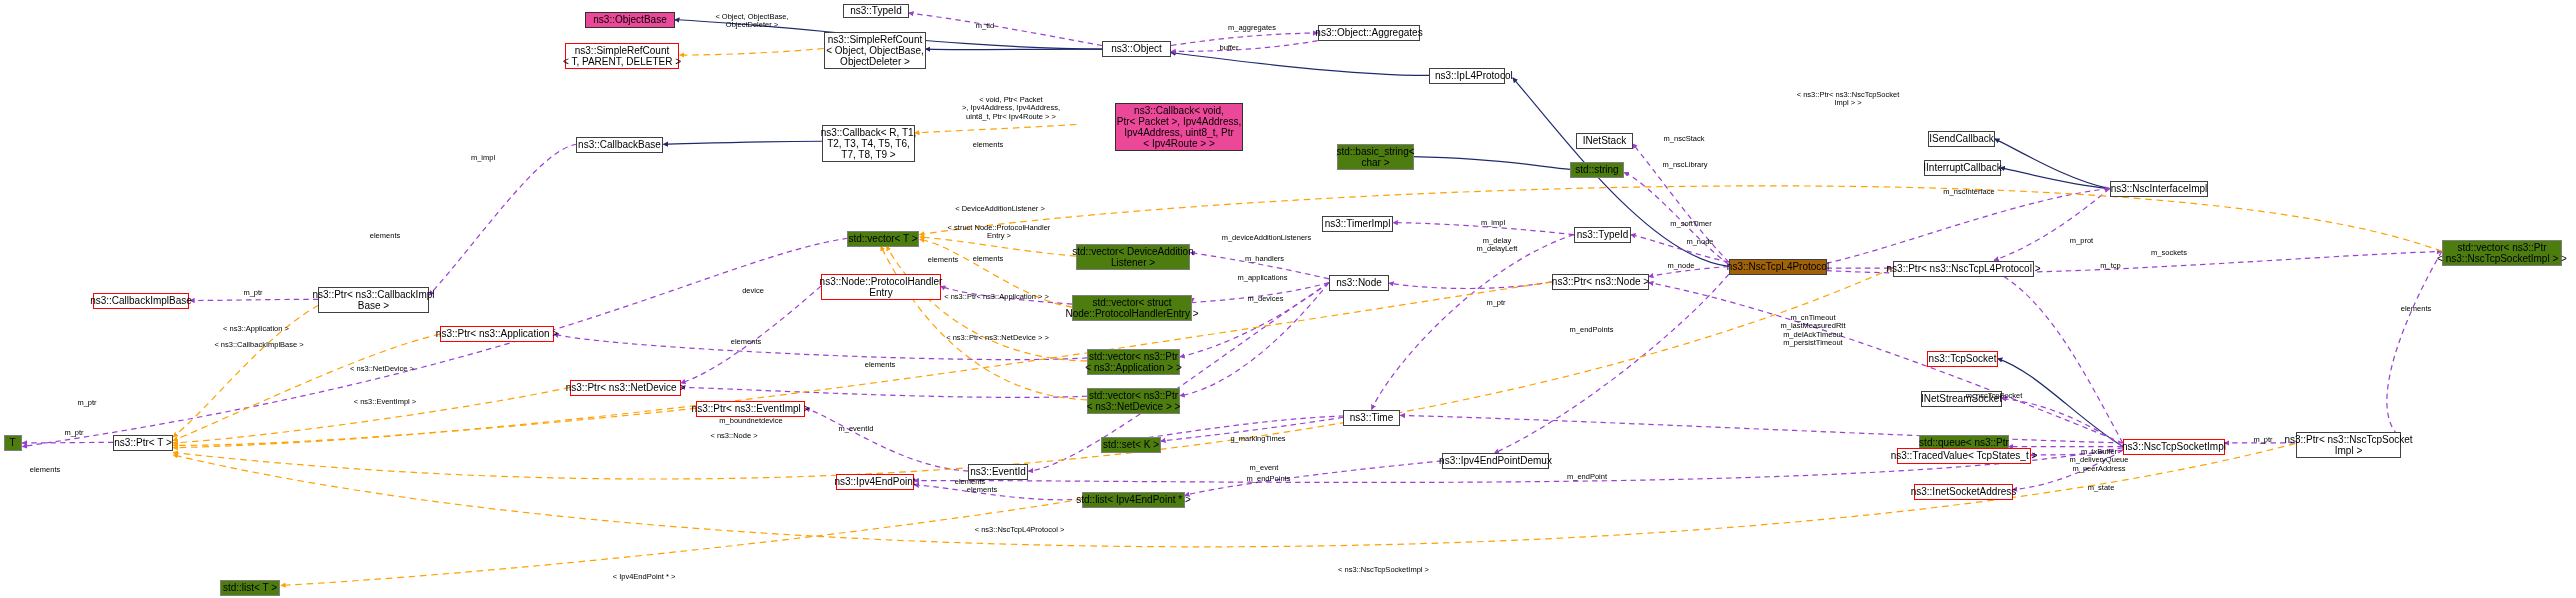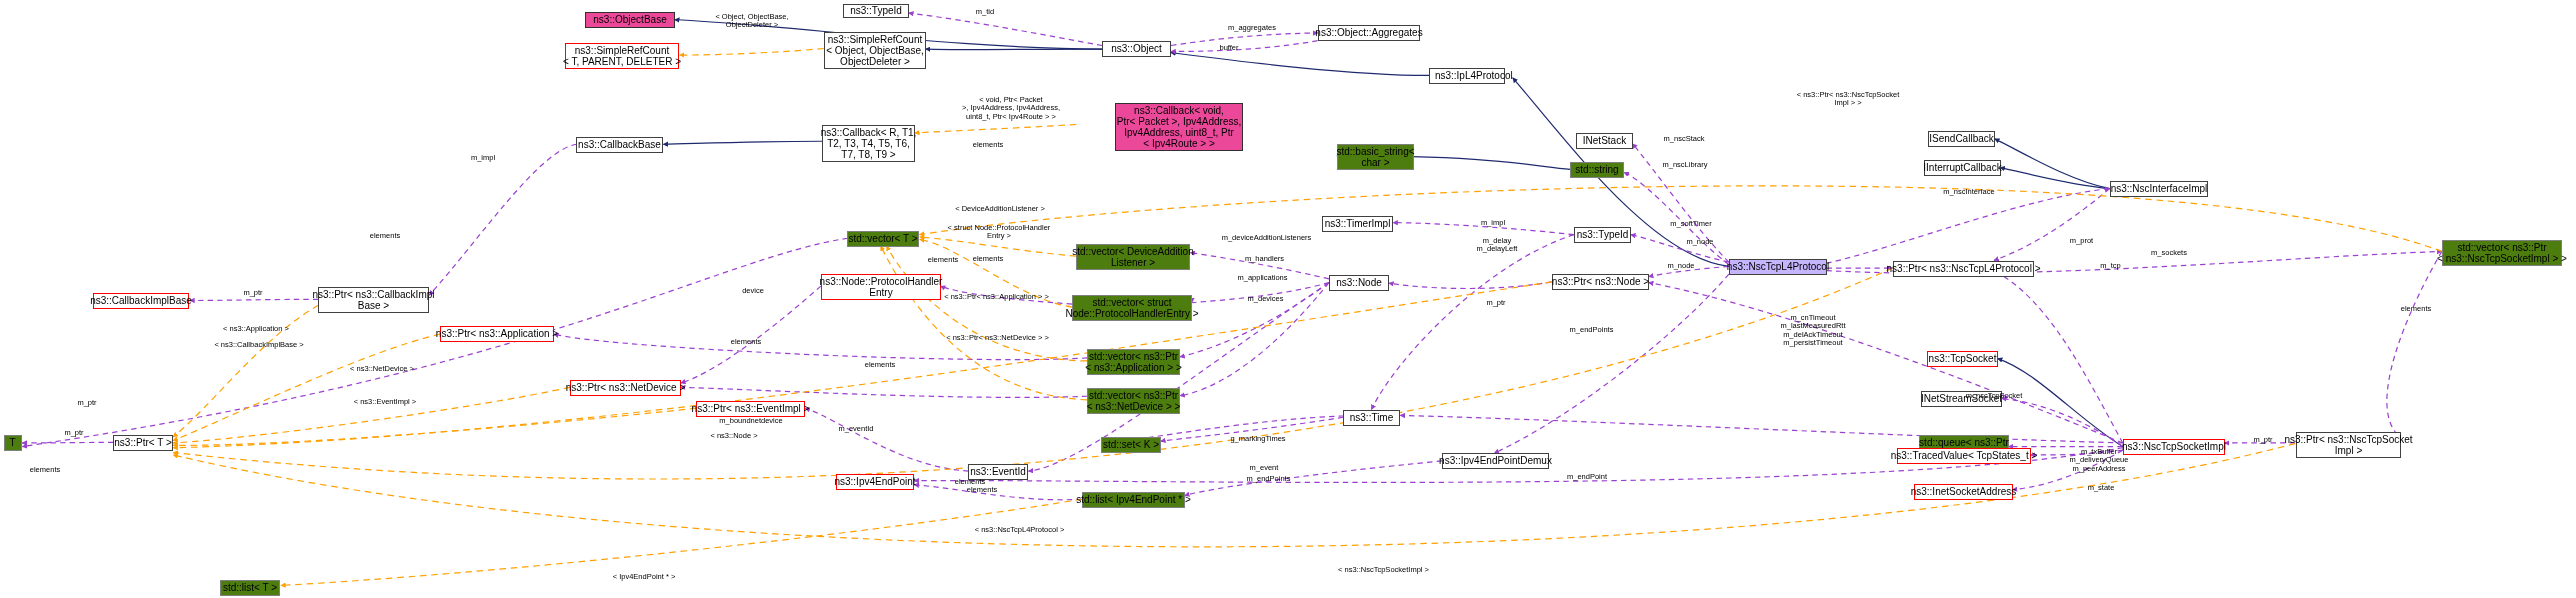--- a/index.html
+++ b/index.html
@@ -37,21 +37,21 @@
     color: #000000;
     white-space: pre;
     padding: 0.6px 2.4px;
     z-index: 5;
   }
   
   .node.plain      { border: 0.6px solid #808080; background:#4d7c0f; }
   .node.dark       { border: 0.6px solid #404040; background:#ffffff; }
   .node.thick      { border: 1.2px solid #303030; background:#ec4899; }
   .node.red        { border: 0.6px solid #ff0000; background:#ffffff; }
-  .node.current    { border: 0.6px solid #404040; background:#c4b5fd; }
+  .node.current    { border: 0.6px solid #404040; background:#a16207; }
 
   .edge-label {
     position: absolute;
     font-size: 7.5px;
     color: #000000;
     background: transparent;
     white-space: pre;
     text-align: center;
     line-height: 1.1;
     z-index: 6;
@@ -222,21 +222,21 @@
       <div class="node red" style="left: 570px; top: 380px; width: 111px; min-height: 15.6px;">ns3::Ptr&lt; ns3::NetDevice &gt;</div>
       <div class="node red" style="left: 696px; top: 401px; width: 109px; min-height: 15.6px;">ns3::Ptr&lt; ns3::EventImpl &gt;</div>
       <div class="node red" style="left: 836px; top: 474px; width: 78px; min-height: 15.6px;">ns3::Ipv4EndPoint</div>
       <div class="node plain" style="left: 1082px; top: 492px; width: 103px; min-height: 15.6px;">std::list&lt; Ipv4EndPoint * &gt;</div>
       <div class="node dark" style="left: 1442px; top: 453px; width: 107px; min-height: 15.6px;">ns3::Ipv4EndPointDemux</div>
       <div class="node plain" style="left: 220px; top: 580px; width: 60px; min-height: 15.6px;">std::list&lt; T &gt;</div>
     </div>
   <div id="labels">
       <div class="edge-label" style="left: 689px; top: 13px; width: 126px;">&lt; Object, ObjectBase,
 ObjectDeleter &gt;</div>
-      <div class="edge-label" style="left: 958px; top: 8px; width: 54px;">m_tid</div>
+      <div class="edge-label" style="left: 958px; top: 22px; width: 54px;">m_tid</div>
       <div class="edge-label" style="left: 1210px; top: 24px; width: 84px;">m_aggregates</div>
       <div class="edge-label" style="left: 1205px; top: 44px; width: 48px;">buffer</div>
       <div class="edge-label" style="left: 1770px; top: 91px; width: 156px;">&lt; ns3::Ptr&lt; ns3::NscTcpSocket
 Impl &gt; &gt;</div>
       <div class="edge-label" style="left: 1648px; top: 135px; width: 72px;">m_nscStack</div>
       <div class="edge-label" style="left: 1646px; top: 161px; width: 78px;">m_nscLibrary</div>
       <div class="edge-label" style="left: 1927px; top: 188px; width: 84px;">m_nscInterface</div>
       <div class="edge-label" style="left: 2056px; top: 237px; width: 51px;">m_prot</div>
       <div class="edge-label" style="left: 2136px; top: 249px; width: 66px;">m_sockets</div>
       <div class="edge-label" style="left: 2088px; top: 262px; width: 45px;">m_tcp</div>

